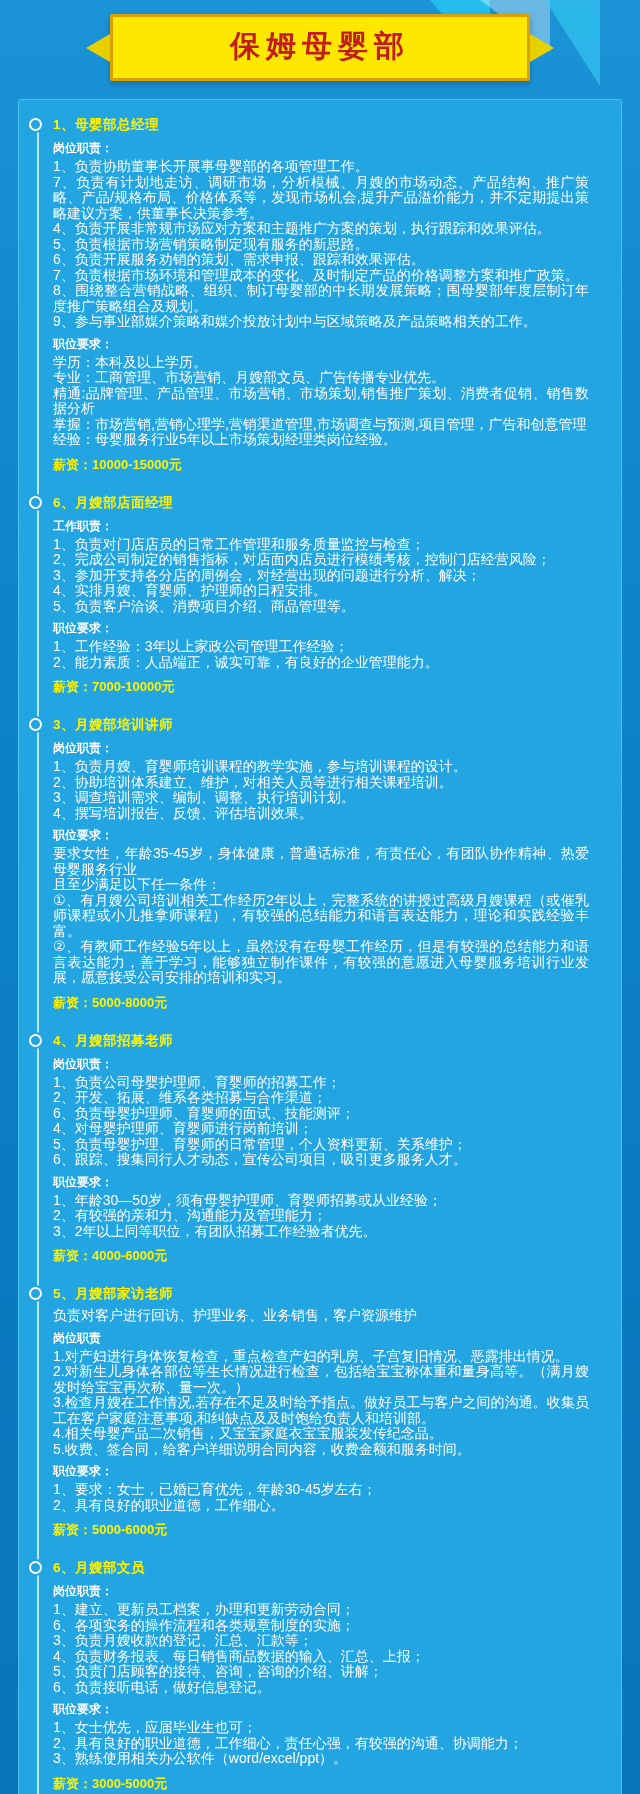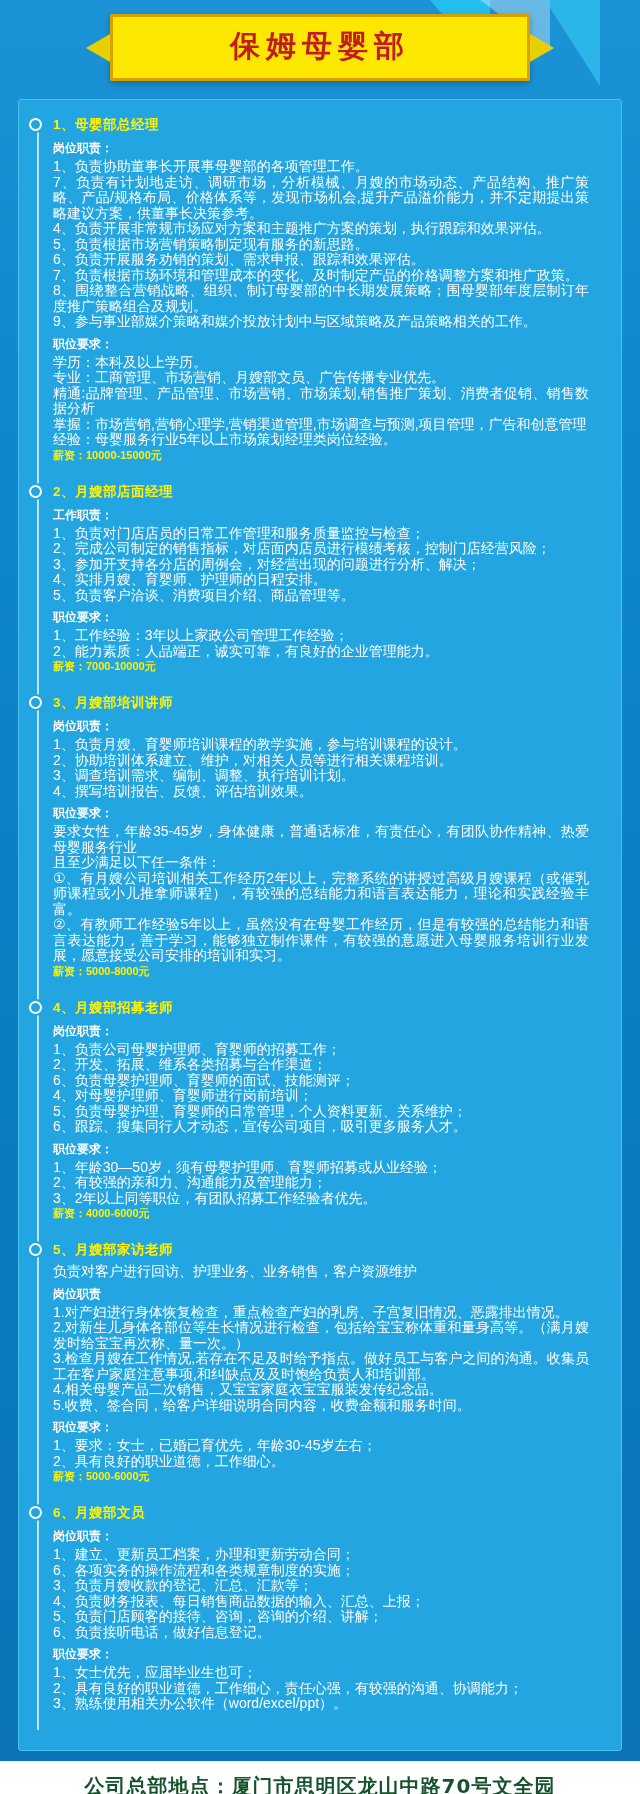--- a/index.html
+++ b/index.html
@@ -95,24 +95,24 @@
     margin: 6px 0 2px;
   }
   .line {
     font-size: 14px;
     line-height: 15.5px;
     color: #ffffff;
     margin: 0;
     text-align: justify;
   }
   .salary {
-    font-size: 11px;
+    font-size: 13px;
     font-weight: bold;
     color: #fff200;
-    margin-top: 0;
+    margin-top: 8px;
   }
 
   
   .footer {
     margin: 10px 0 0;
     background: #ffffff;
     padding: 12px 0 14px;
     text-align: center;
   }
   .footer .addr {
@@ -166,21 +166,21 @@
           <div class="sub-title">职位要求：</div>
           <p class="line">学历：本科及以上学历。</p>
           <p class="line">专业：工商管理、市场营销、月嫂部文员、广告传播专业优先。</p>
           <p class="line">精通:品牌管理、产品管理、市场营销、市场策划,销售推广策划、消费者促销、销售数据分析</p>
           <p class="line">掌握：市场营销,营销心理学,营销渠道管理,市场调查与预测,项目管理，广告和创意管理</p>
           <p class="line">经验：母婴服务行业5年以上市场策划经理类岗位经验。</p>
           <div class="salary">薪资：10000-15000元</div>
         </div>
         <div class="section">
           <div class="dot"></div>
-          <div class="sec-title">2、月嫂部店面经理</div>
+          <div class="sec-title">6、月嫂部店面经理</div>
           <div class="sub-title">工作职责：</div>
           <p class="line">1、负责对门店店员的日常工作管理和服务质量监控与检查；</p>
           <p class="line">2、完成公司制定的销售指标，对店面内店员进行模绩考核，控制门店经营风险；</p>
           <p class="line">3、参加开支持各分店的周例会，对经营出现的问题进行分析、解决；</p>
           <p class="line">4、实排月嫂、育婴师、护理师的日程安排。</p>
           <p class="line">5、负责客户洽谈、消费项目介绍、商品管理等。</p>
           <div class="sub-title">职位要求：</div>
           <p class="line">1、工作经验：3年以上家政公司管理工作经验；</p>
           <p class="line">2、能力素质：人品端正，诚实可靠，有良好的企业管理能力。</p>
           <div class="salary">薪资：7000-10000元</div>
@@ -238,20 +238,21 @@
           <p class="line">1、建立、更新员工档案，办理和更新劳动合同；</p>
           <p class="line">6、各项实务的操作流程和各类规章制度的实施；</p>
           <p class="line">3、负责月嫂收款的登记、汇总、汇款等；</p>
           <p class="line">4、负责财务报表、每日销售商品数据的输入、汇总、上报；</p>
           <p class="line">5、负责门店顾客的接待、咨询，咨询的介绍、讲解；</p>
           <p class="line">6、负责接听电话，做好信息登记。</p>
           <div class="sub-title">职位要求：</div>
           <p class="line">1、女士优先，应届毕业生也可；</p>
           <p class="line">2、具有良好的职业道德，工作细心，责任心强，有较强的沟通、协调能力；</p>
           <p class="line">3、熟练使用相关办公软件（word/excel/ppt）。</p>
+          <div class="salary">薪资：3000-5000元</div>
         </div>
       </div>
   </div>
 
   <div class="footer">
     <div class="addr">公司总部地点：厦门市思明区龙山中路70号文全园</div>
     <div class="tel">联系方式：0592-5509108</div>
   </div>
 
 </div>

